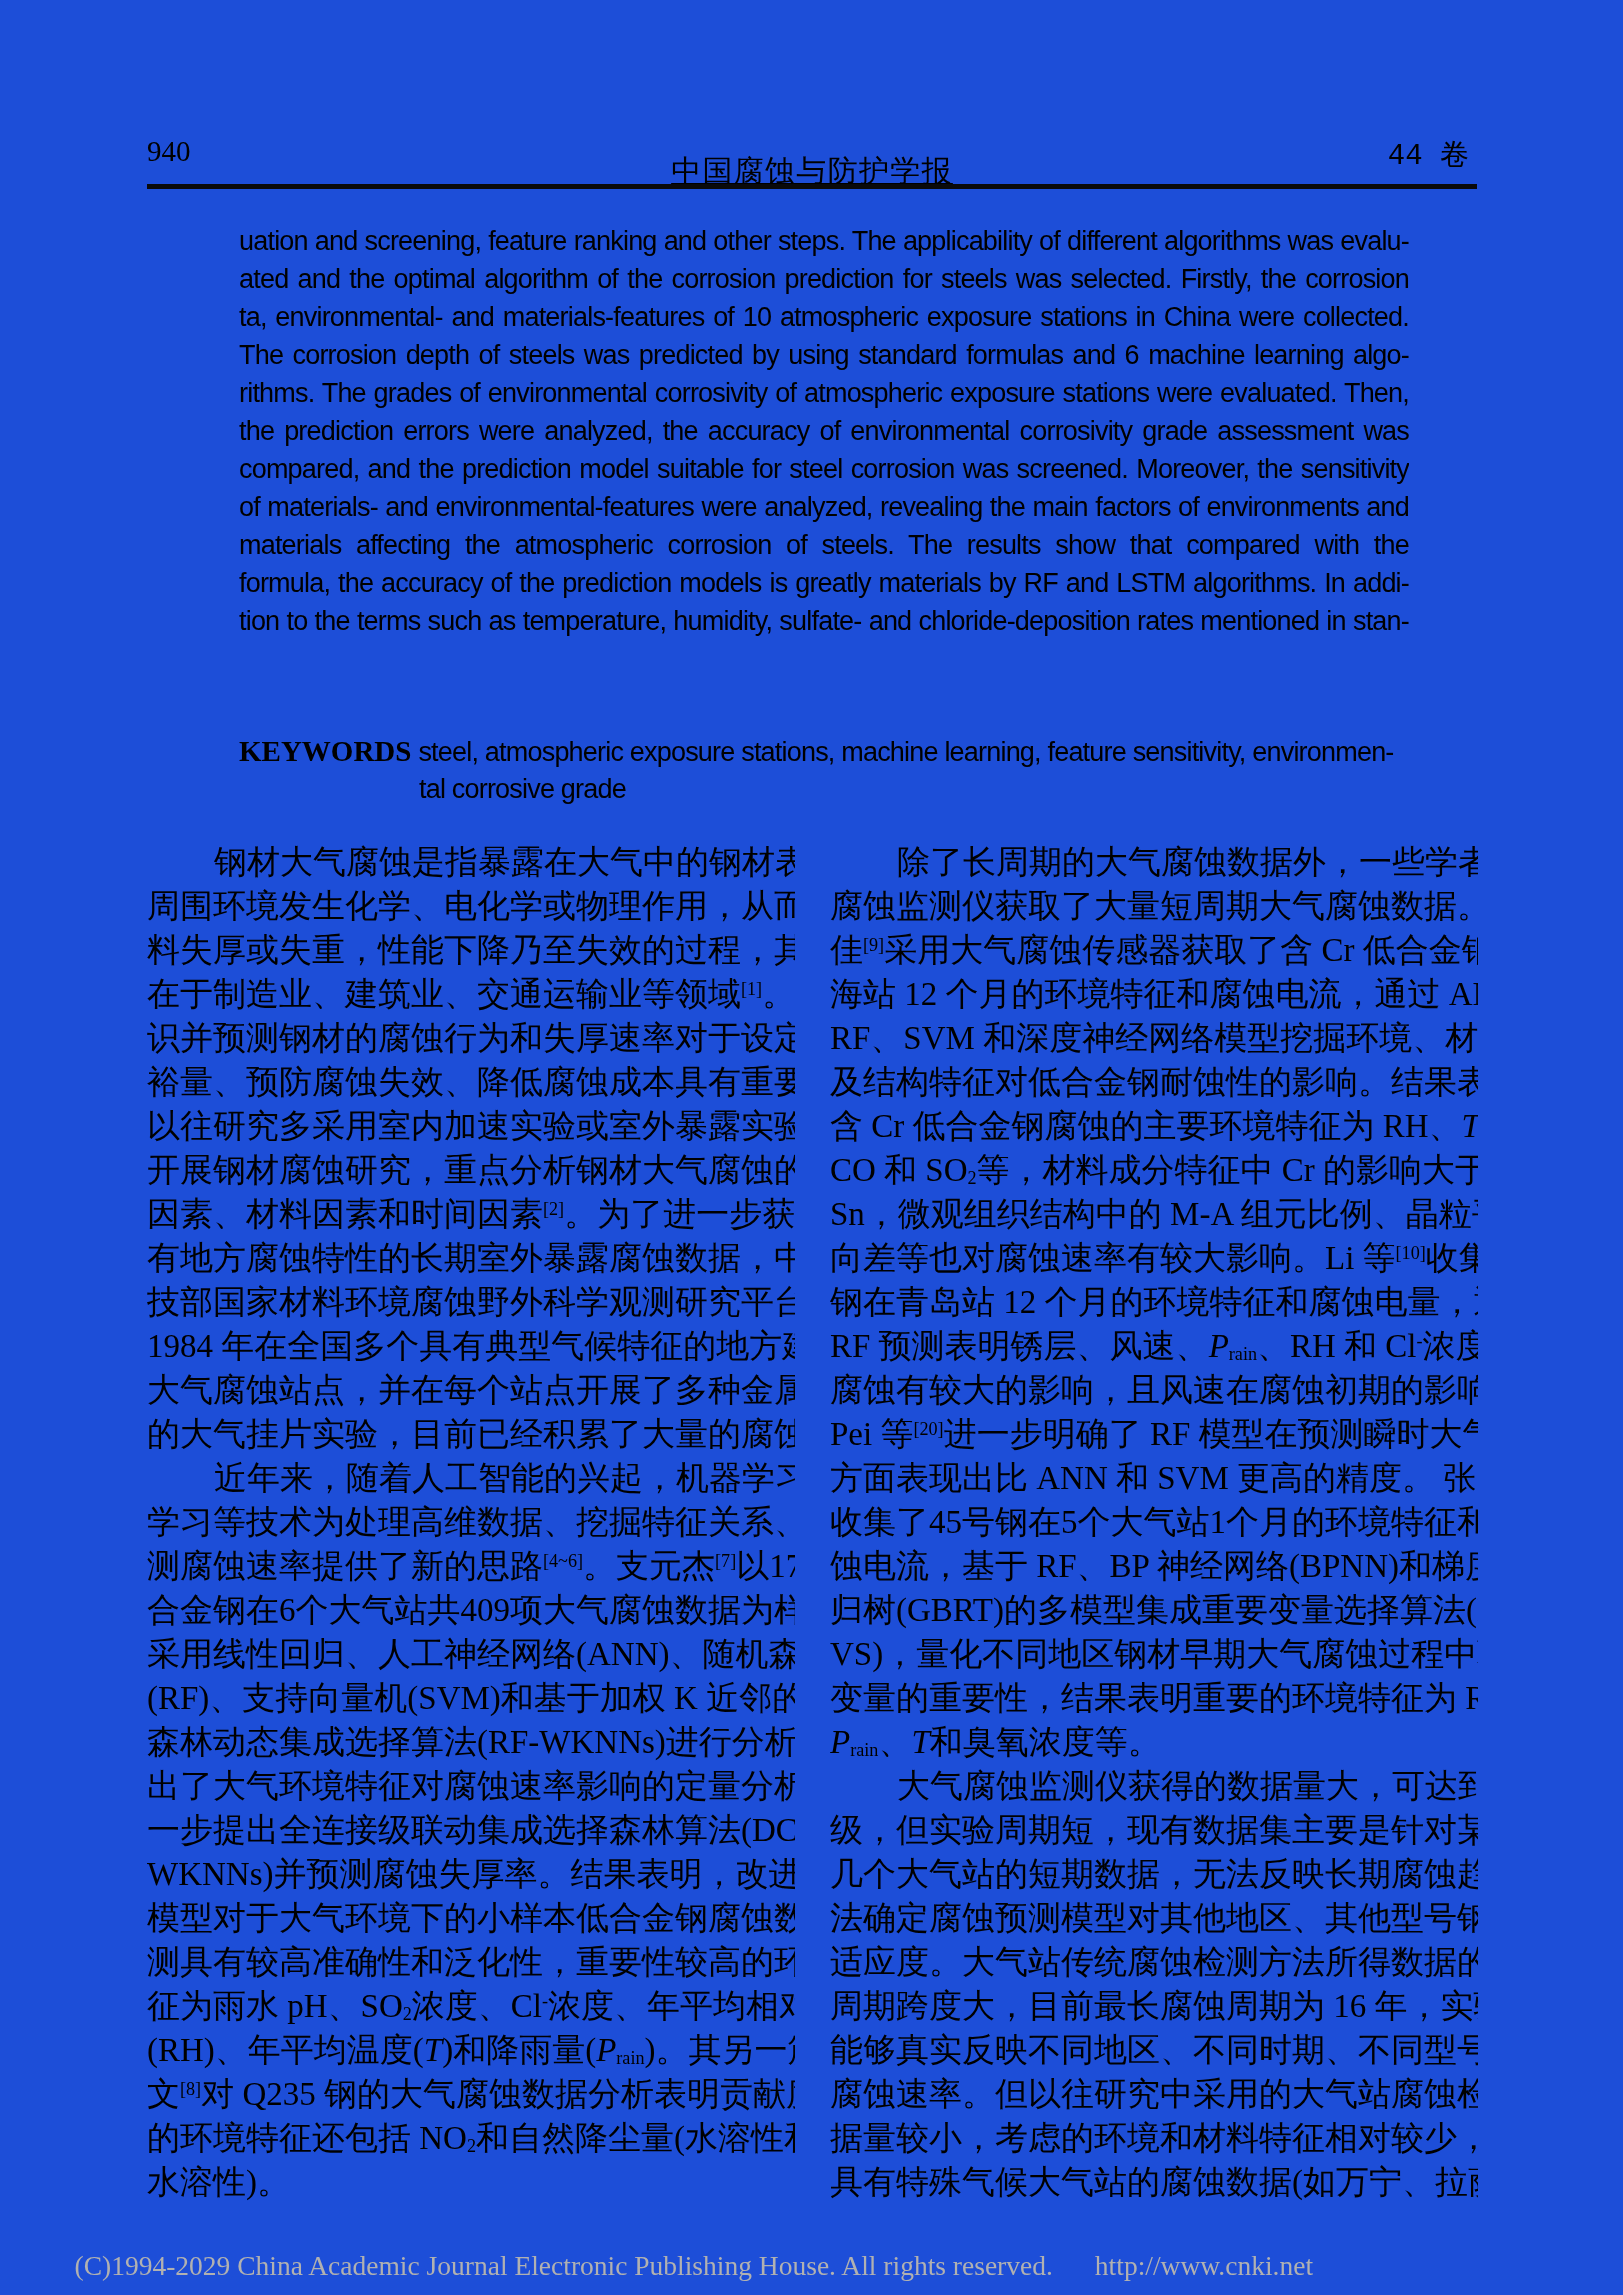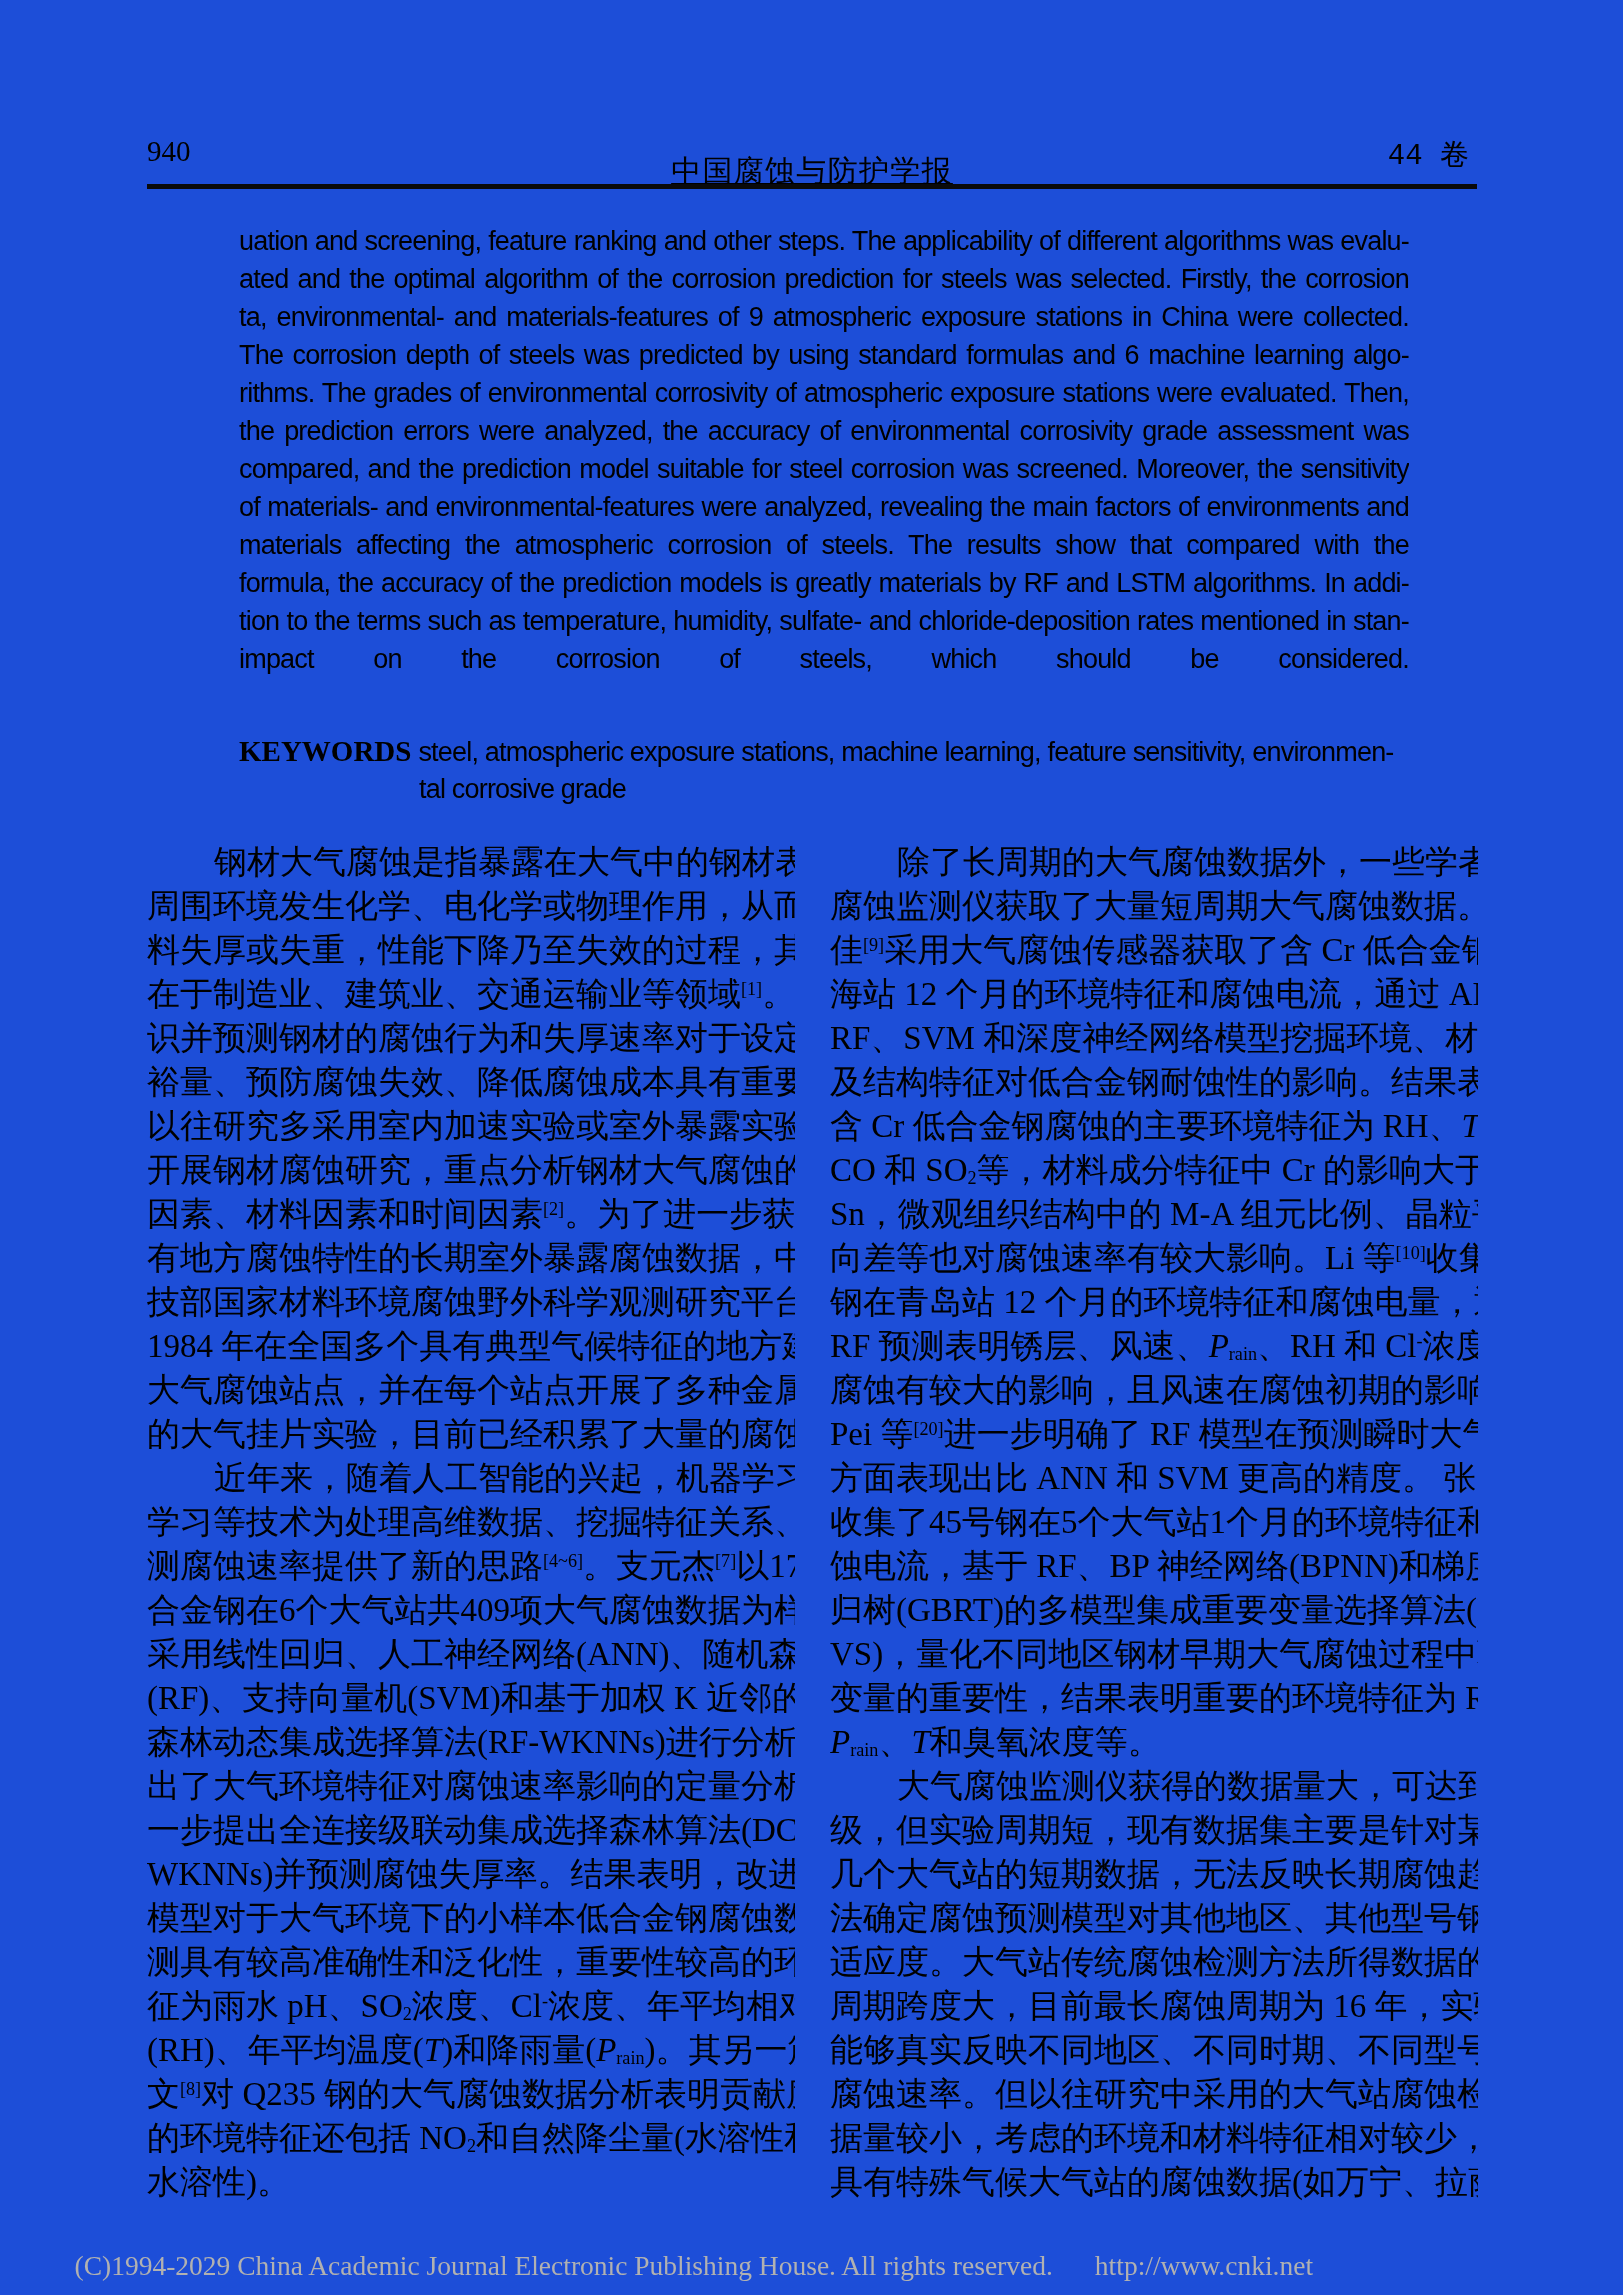--- a/index.html
+++ b/index.html
@@ -51,40 +51,39 @@
   </div>
 
   <div class="rule"></div>
 
   <div class="abstract">
 
       <div class="aline j">uation and screening, feature ranking and other steps. The applicability of different algorithms was evalu-</div>
 
       <div class="aline j">ated and the optimal algorithm of the corrosion prediction for steels was selected. Firstly, the corrosion da-</div>
 
-      <div class="aline j">ta, environmental- and materials-features of 9 atmospheric exposure stations in China were collected.</div>
+      <div class="aline j">ta, environmental- and materials-features of 10 atmospheric exposure stations in China were collected.</div>
 
       <div class="aline j">The corrosion depth of steels was predicted by using standard formulas and 6 machine learning algo-</div>
 
       <div class="aline j">rithms. The grades of environmental corrosivity of atmospheric exposure stations were evaluated. Then,</div>
 
       <div class="aline j">the prediction errors were analyzed, the accuracy of environmental corrosivity grade assessment was</div>
 
       <div class="aline j">compared, and the prediction model suitable for steel corrosion was screened. Moreover, the sensitivity</div>
 
       <div class="aline j">of materials- and environmental-features were analyzed, revealing the main factors of environments and</div>
 
       <div class="aline j">materials affecting the atmospheric corrosion of steels. The results show that compared with the standard</div>
 
       <div class="aline j">formula, the accuracy of the prediction models is greatly materials by RF and LSTM algorithms. In addi-</div>
 
       <div class="aline j">tion to the terms such as temperature, humidity, sulfate- and chloride-deposition rates mentioned in stan-</div>
 
 
-      <div class="aline j last">impact on the corrosion of steels, which should be considered.</div>
     </div>
 
   <div class="kw">
     <div class="aline">
       <span class="kwlabel">KEYWORDS</span><span>steel, atmospheric exposure stations, machine learning, feature sensitivity, environmen-</span>
     </div>
     <div class="aline kw2">tal corrosive grade</div>
   </div>
 
   <div class="col colL">

